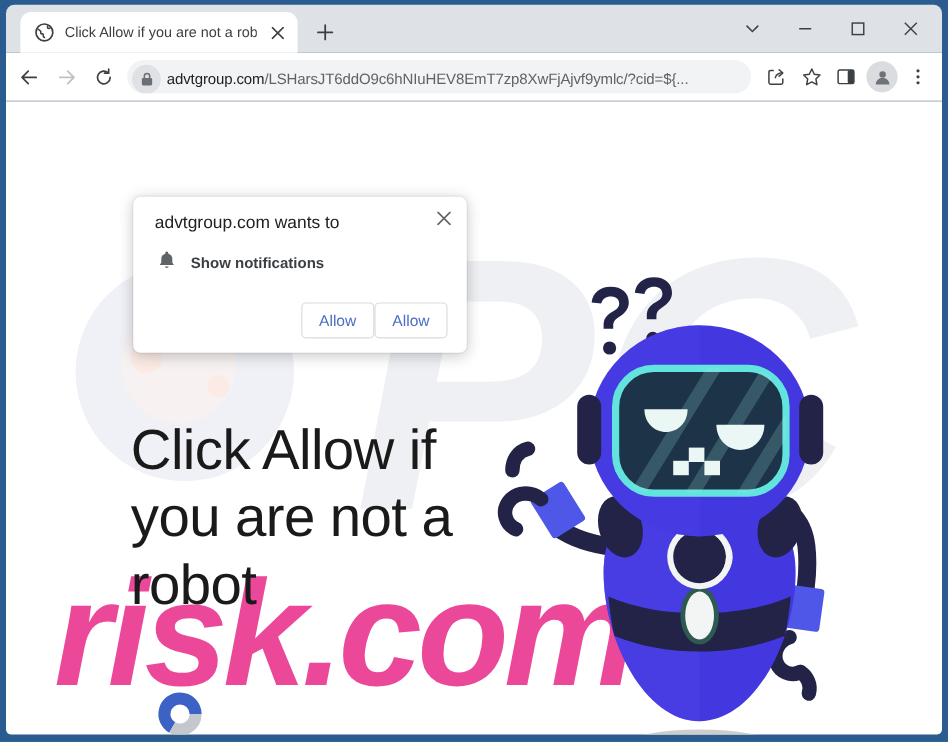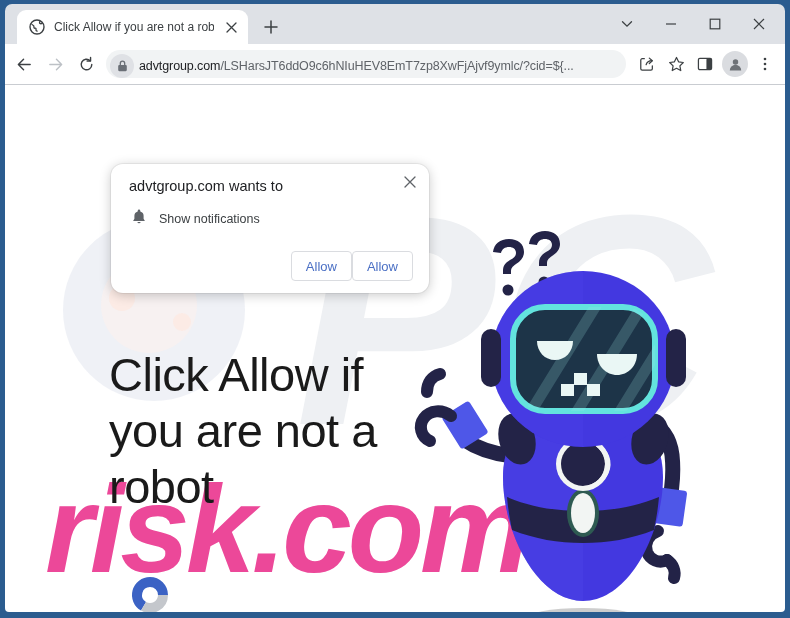--- a/index.html
+++ b/index.html
@@ -207,23 +207,23 @@
   #robot-art {
     position: absolute;
     left: 400px; top: 136px;
     width: 330px; height: 420px;
   }
 
   
   #permission-dialog {
     position: absolute;
     left: 106px; top: 79px;
-    width: 318px;
+    width: 278px;
     background: #ffffff;
-    border-radius: 12px;
+    border-radius: 6px;
     box-shadow: 0 2px 12px rgba(0,0,0,.22), 0 0 0 1px rgba(0,0,0,.05);
     padding: 14px 16px 12px 18px;
     z-index: 20;
   }
   #dialog-close {
     position: absolute;
     right: 9px; top: 8px;
     width: 20px; height: 20px;
     display: flex; align-items: center; justify-content: center;
     color: #5f6368;
@@ -232,20 +232,21 @@
     font-size: 14.5px;
     color: #202124;
     margin-bottom: 14px;
   }
   #dialog-perm-row {
     display: flex;
     align-items: center;
     gap: 12px;
     margin-bottom: 22px;
     padding-left: 2px;
+    font-weight: bold;
   }
   #dialog-perm-label { font-size: 12.5px; color: #3c4043; }
   #dialog-actions {
     display: flex;
     justify-content: flex-end;
   }
   .dlg-btn {
     min-width: 58px;
     height: 30px;
     padding: 0 14px;

